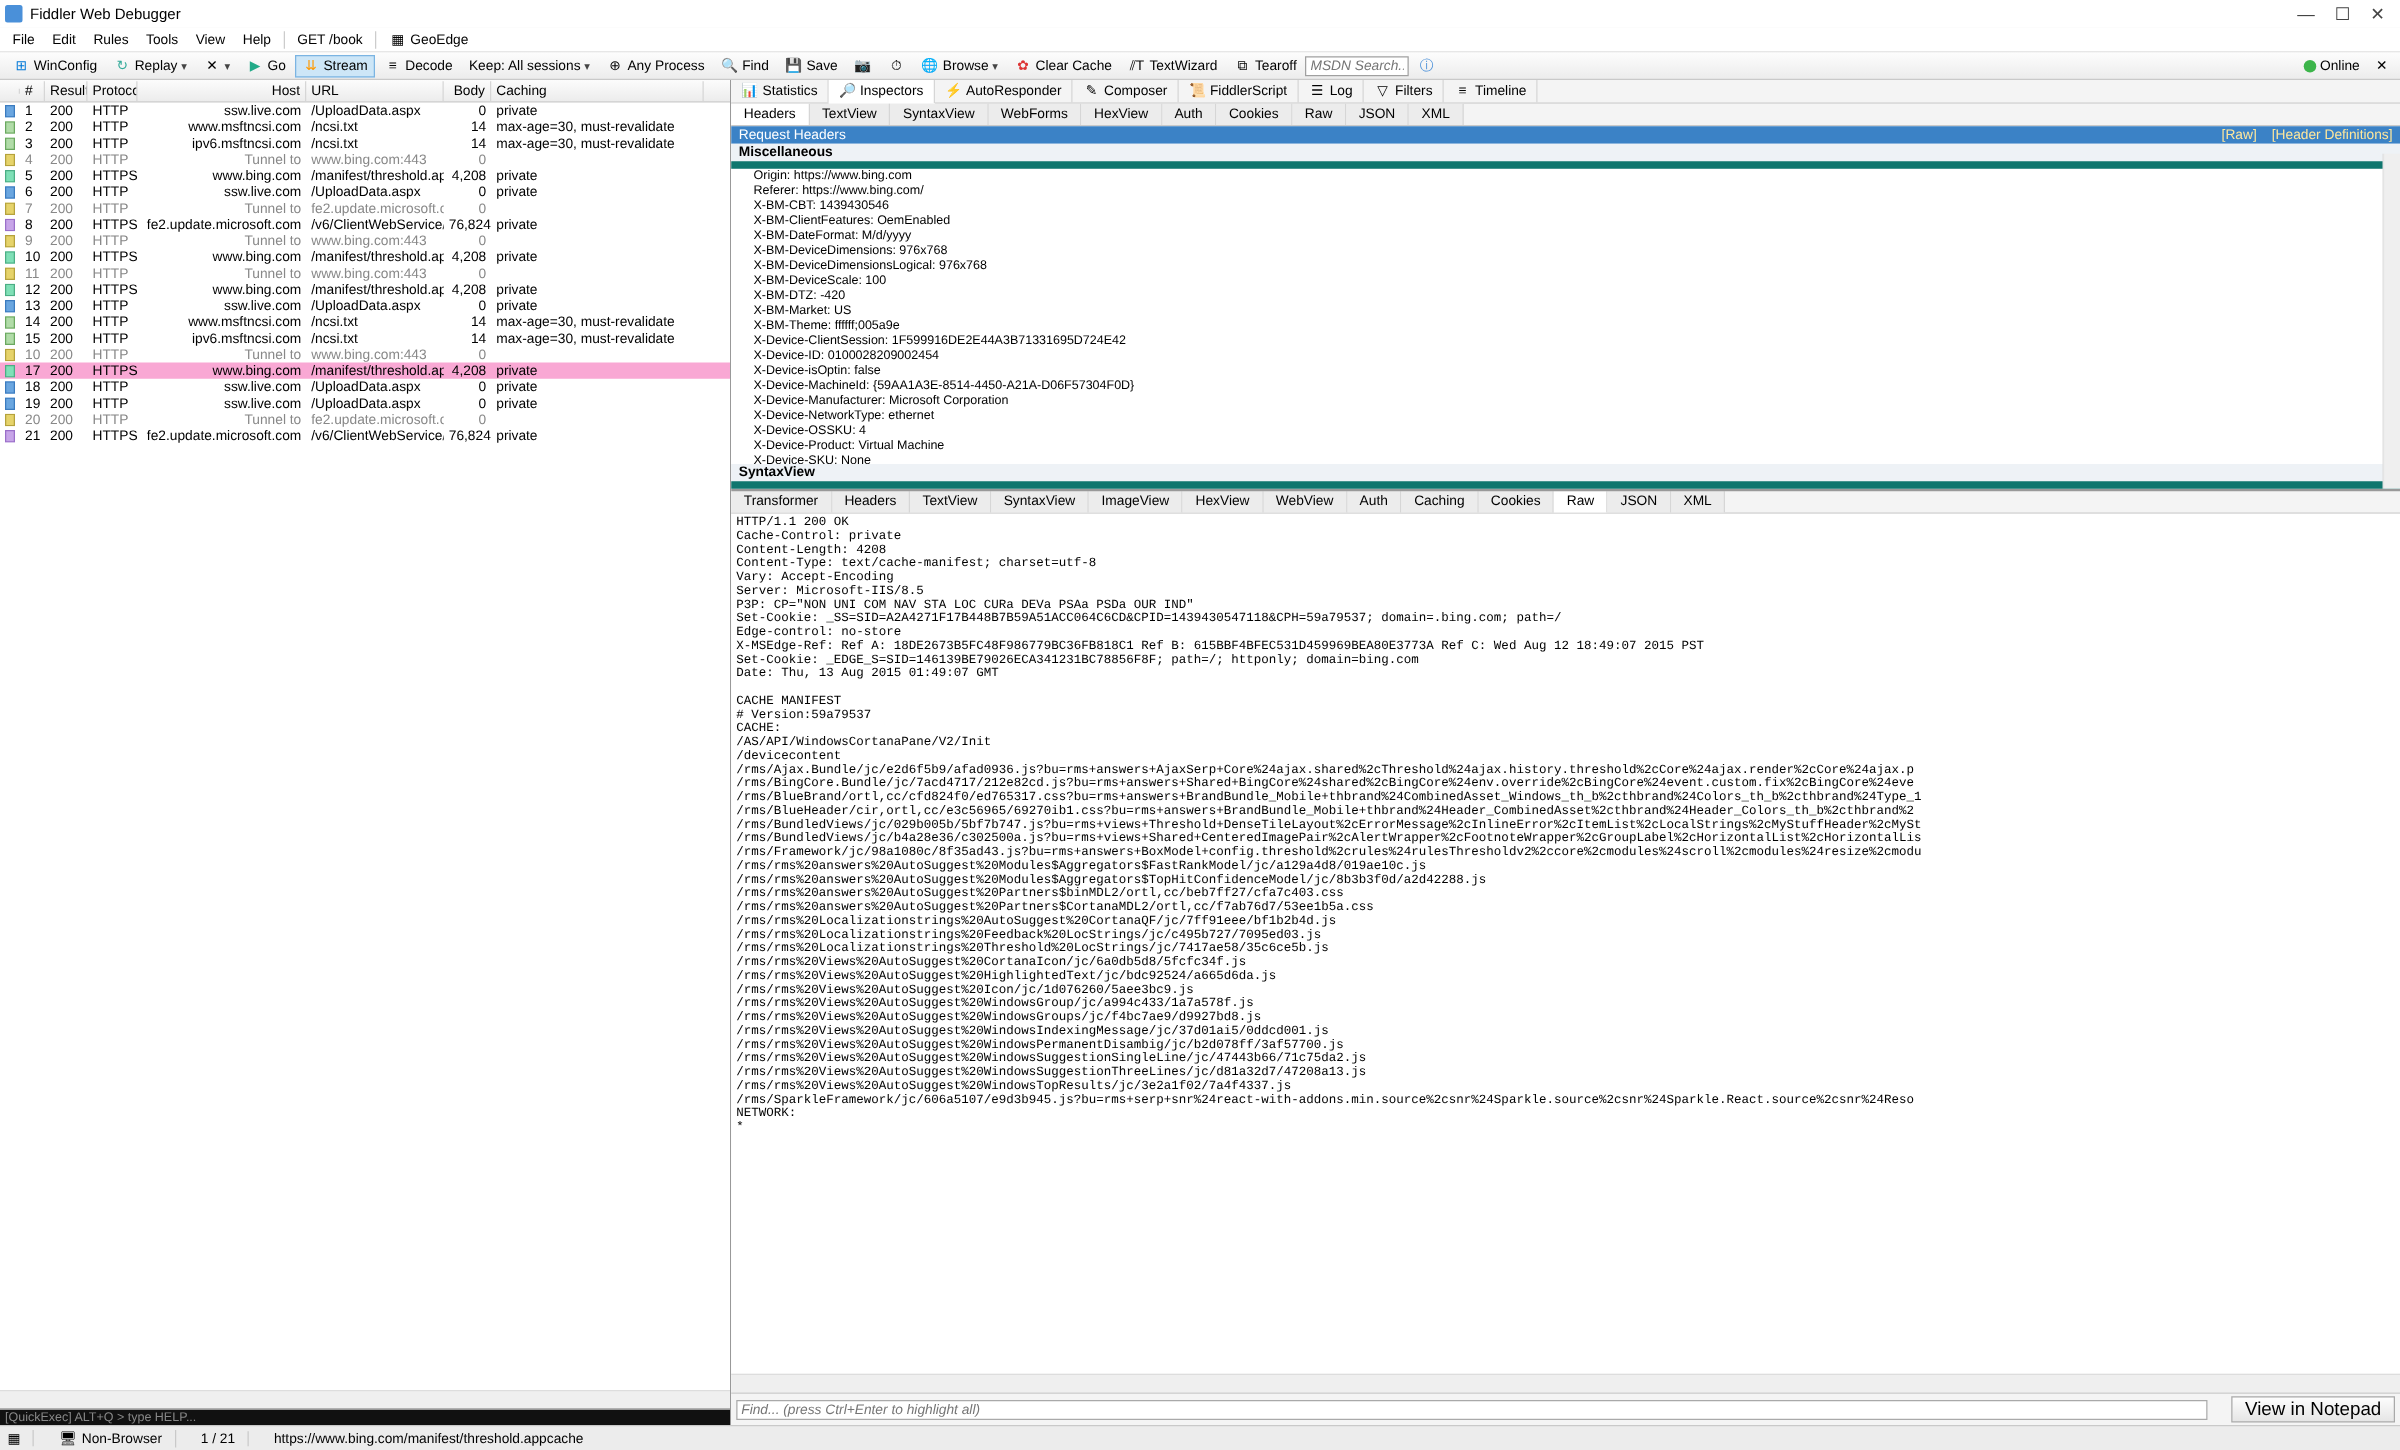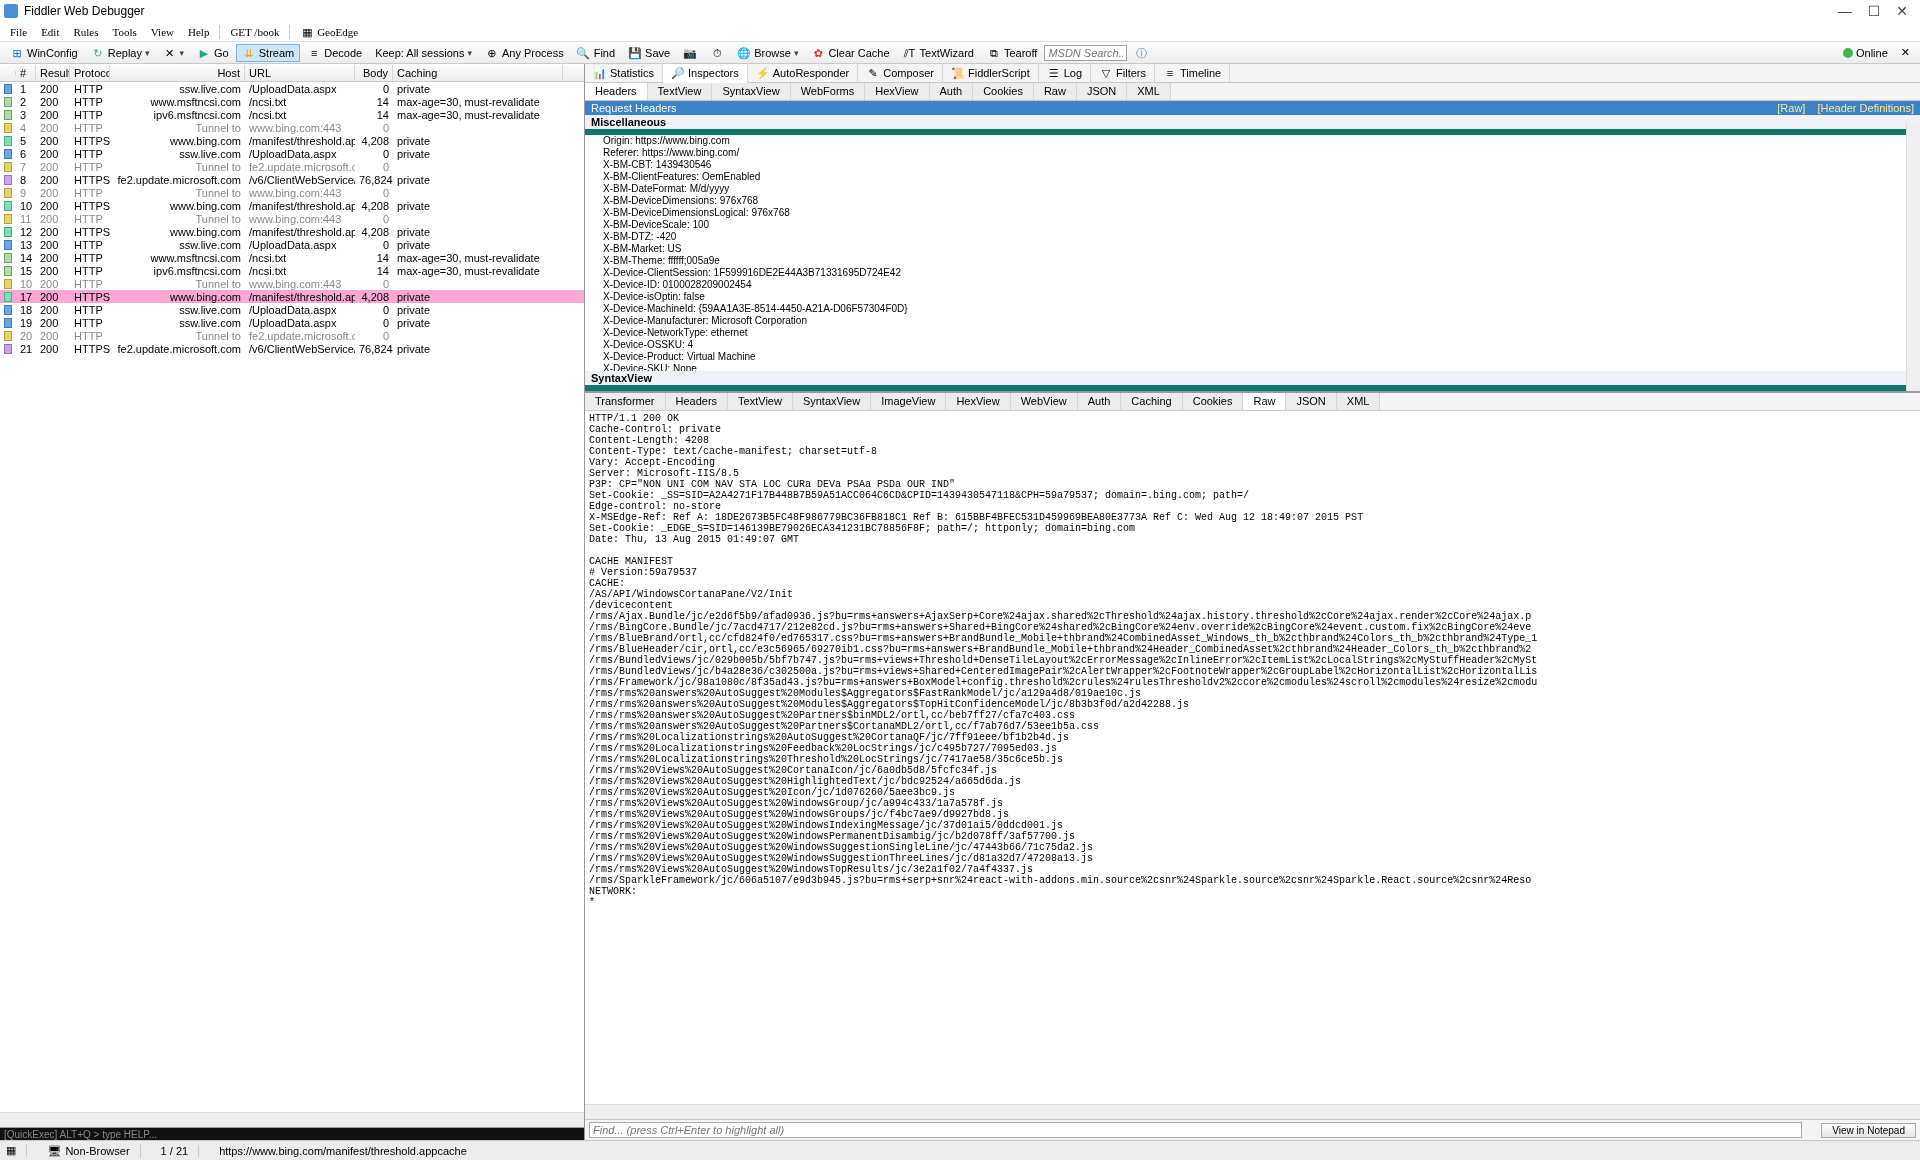--- a/index.html
+++ b/index.html
@@ -2,21 +2,21 @@
 <html><head>
 <meta charset="utf-8">
 <style>
 * { box-sizing: border-box; margin: 0; padding: 0; }
 body { font-family: "Segoe UI", Tahoma, sans-serif; font-size: 11px; background: #f0f0f0; overflow: hidden; width: 1920px; height: 1160px; }
 .titlebar { height: 22px; background: #fff; display: flex; align-items: center; padding: 0 4px; }
 .titlebar .icon { width: 14px; height: 14px; background: #4a90d9; border-radius: 2px; margin-right: 6px; }
 .titlebar .title { flex: 1; font-size: 12px; }
 .titlebar .winbtns { display: flex; gap: 16px; padding-right: 8px; font-size: 14px; color: #444; }
 .menubar { height: 20px; background: #fff; display: flex; align-items: center; padding: 0 4px; gap: 2px; font-size: 11px; border-bottom: 1px solid #e0e0e0;}
-.menubar .m { padding: 2px 6px; cursor: default; font-family: Liberation Serif, serif; }
+.menubar .m { padding: 2px 6px; cursor: default; }
 .menubar .sep { width: 1px; height: 14px; background: #ccc; margin: 0 2px; }
 .toolbar { height: 22px; background: linear-gradient(#fdfdfd,#ececec); display: flex; align-items: center; padding: 0 4px; gap: 1px; border-bottom: 1px solid #c9c9c9; font-size: 11px; }
 .toolbar .btn { display: flex; align-items: center; gap: 3px; padding: 1px 5px; cursor: default; border: 1px solid transparent; }
 .toolbar .btn.active { background: #cde6f7; border: 1px solid #7bb4e2; }
 .toolbar .spacer { flex: 1; }
 .toolbar .search { width: 83px; border: 1px solid #a0a0a0; padding: 1px 3px; font-size: 11px; font-style: italic; color: #888; background: #fff;}
 .ic { display: inline-block; width: 14px; height: 14px; font-size: 11px; text-align: center; line-height: 14px; }
 .main { display: flex; height: calc(100% - 22px - 20px - 22px - 20px); }
 .left { width: 585px; border-right: 1px solid #999; display: flex; flex-direction: column; background: #fff;}
 .right { flex: 1; display: flex; flex-direction: column; background: #fff;}
@@ -50,21 +50,21 @@
 .reqhdr-bar .links { display: flex; gap: 12px; color: #ffe79c;}
 .reqline { padding: 2px 6px; font-size: 11px; border-bottom: 1px solid #e5e5e5; background: #fff;}
 .section-head { background: #eef2f6; font-weight: bold; padding: 1px 6px; border-bottom: 6px solid #0f766e; font-size: 11px;}
 .hdr-list { overflow-y: auto; font-size: 10px; background: #fff;}
 .hdr-list .hl { padding: 0 18px; white-space: nowrap; height: 12px; line-height:12px; cursor:default;}
 .upper-pane { height: 310px; display: flex; flex-direction: column; border-bottom: 2px solid #999; position:relative;}
 .lower-pane { flex: 1; display: flex; flex-direction: column; }
 .rawbox { flex: 1; font-family: Consolas, "Courier New", monospace; font-size: 10px; white-space: pre; overflow: auto; padding: 2px 4px; background: #fff;}
 .findbar { display: flex; align-items: center; gap: 6px; padding: 2px 4px; border-top: 1px solid #c9c9c9; background: #f4f4f4; font-size: 11px;}
 .findbar input { flex: 1; border: 1px solid #a9a9a9; padding: 1px 3px; font-size: 11px; font-style: italic; color:#888;}
-.findbar button { border: 1px solid #a9a9a9; background: linear-gradient(#fdfdfd,#e5e5e5); padding: 1px 10px; font-size: 10px; margin-left: 13px;}
+.findbar button { border: 1px solid #a9a9a9; background: linear-gradient(#fdfdfd,#e5e5e5); padding: 1px 10px; font-size: 15px; margin-left: 13px;}
 .scrollcorner { position:absolute; right:0; top:40px; bottom:0; width:14px; background:#efefef; border-left:1px solid #ddd;}
 .left .scrollbar-h { height:15px; background:#efefef; border-top:1px solid #ddd;}
 .drop { font-size:9px; color:#444;}
 .ric { width:10px; height:10px; display:inline-block;}
 .ric.doc { background:#6aa6e0; border:1px solid #3b7bbf;}
 .ric.css { background:#b1dca8; border:1px solid #6aa85f;}
 .ric.lock { background:#e6d36a; border:1px solid #b5a23c;}
 .ric.bolt { background:#7fe0b7; border:1px solid #4bae85;}
 .ric.js { background:#c7a5e8; border:1px solid #9a6fc9;}
 .online-dot { width:10px; height:10px; border-radius:50%; background:#3cb54a; display:inline-block;}

